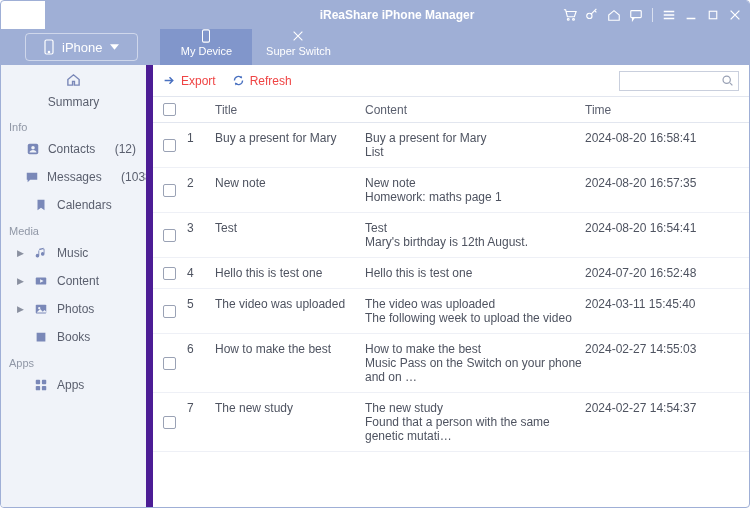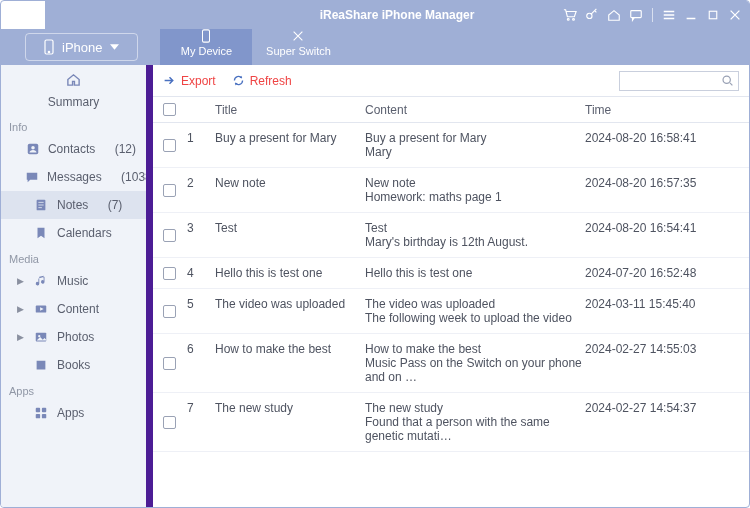--- a/index.html
+++ b/index.html
@@ -160,31 +160,20 @@
     <div class="item">
       <span class="expander"></span>
       <span class="sicon">
           <svg width="14" height="14" viewBox="0 0 16 16" fill="#7a88b8">
             <path d="M2 3h12v8H6l-3 3V11H2z"></path>
           </svg>
         </span>
       <span>Messages</span>&nbsp;
       <span>(1038)</span>
     </div>
-    <div class="item selected">
-      <span class="expander"></span>
-      <span class="sicon">
-          <svg width="14" height="14" viewBox="0 0 16 16" fill="#7a88b8">
-            <rect x="3" y="2" width="10" height="12" rx="1"></rect>
-            <path d="M5 5h6M5 8h6M5 11h4" stroke="#dde3ef" stroke-width="1"></path>
-          </svg>
-        </span>
-      <span>Notes</span>&nbsp;
-      <span>(7)</span>
-    </div>
     <div class="item">
       <span class="expander"></span>
       <span class="sicon">
           <svg width="14" height="14" viewBox="0 0 16 16" fill="#7a88b8">
             <path d="M4 2h8v12l-4-3-4 3z"></path>
           </svg>
         </span>
       <span>Calendars</span>
     </div>
 
@@ -282,21 +271,21 @@
 
     <div class="rows" id="rows">
         <div class="row">
           <div class="col-chk">
             <div class="chkbox"></div>
           </div>
           <div class="col-idx">1</div>
           <div class="col-title">Buy a present for Mary</div>
           <div class="col-content">
             <div>Buy a present for Mary</div>
-            <div class="line2">Mary</div>
+            <div class="line2">List</div>
           </div>
           <div class="col-time">2024-08-20 16:58:41</div>
         </div>
         <div class="row">
           <div class="col-chk">
             <div class="chkbox"></div>
           </div>
           <div class="col-idx">2</div>
           <div class="col-title">New note</div>
           <div class="col-content">

